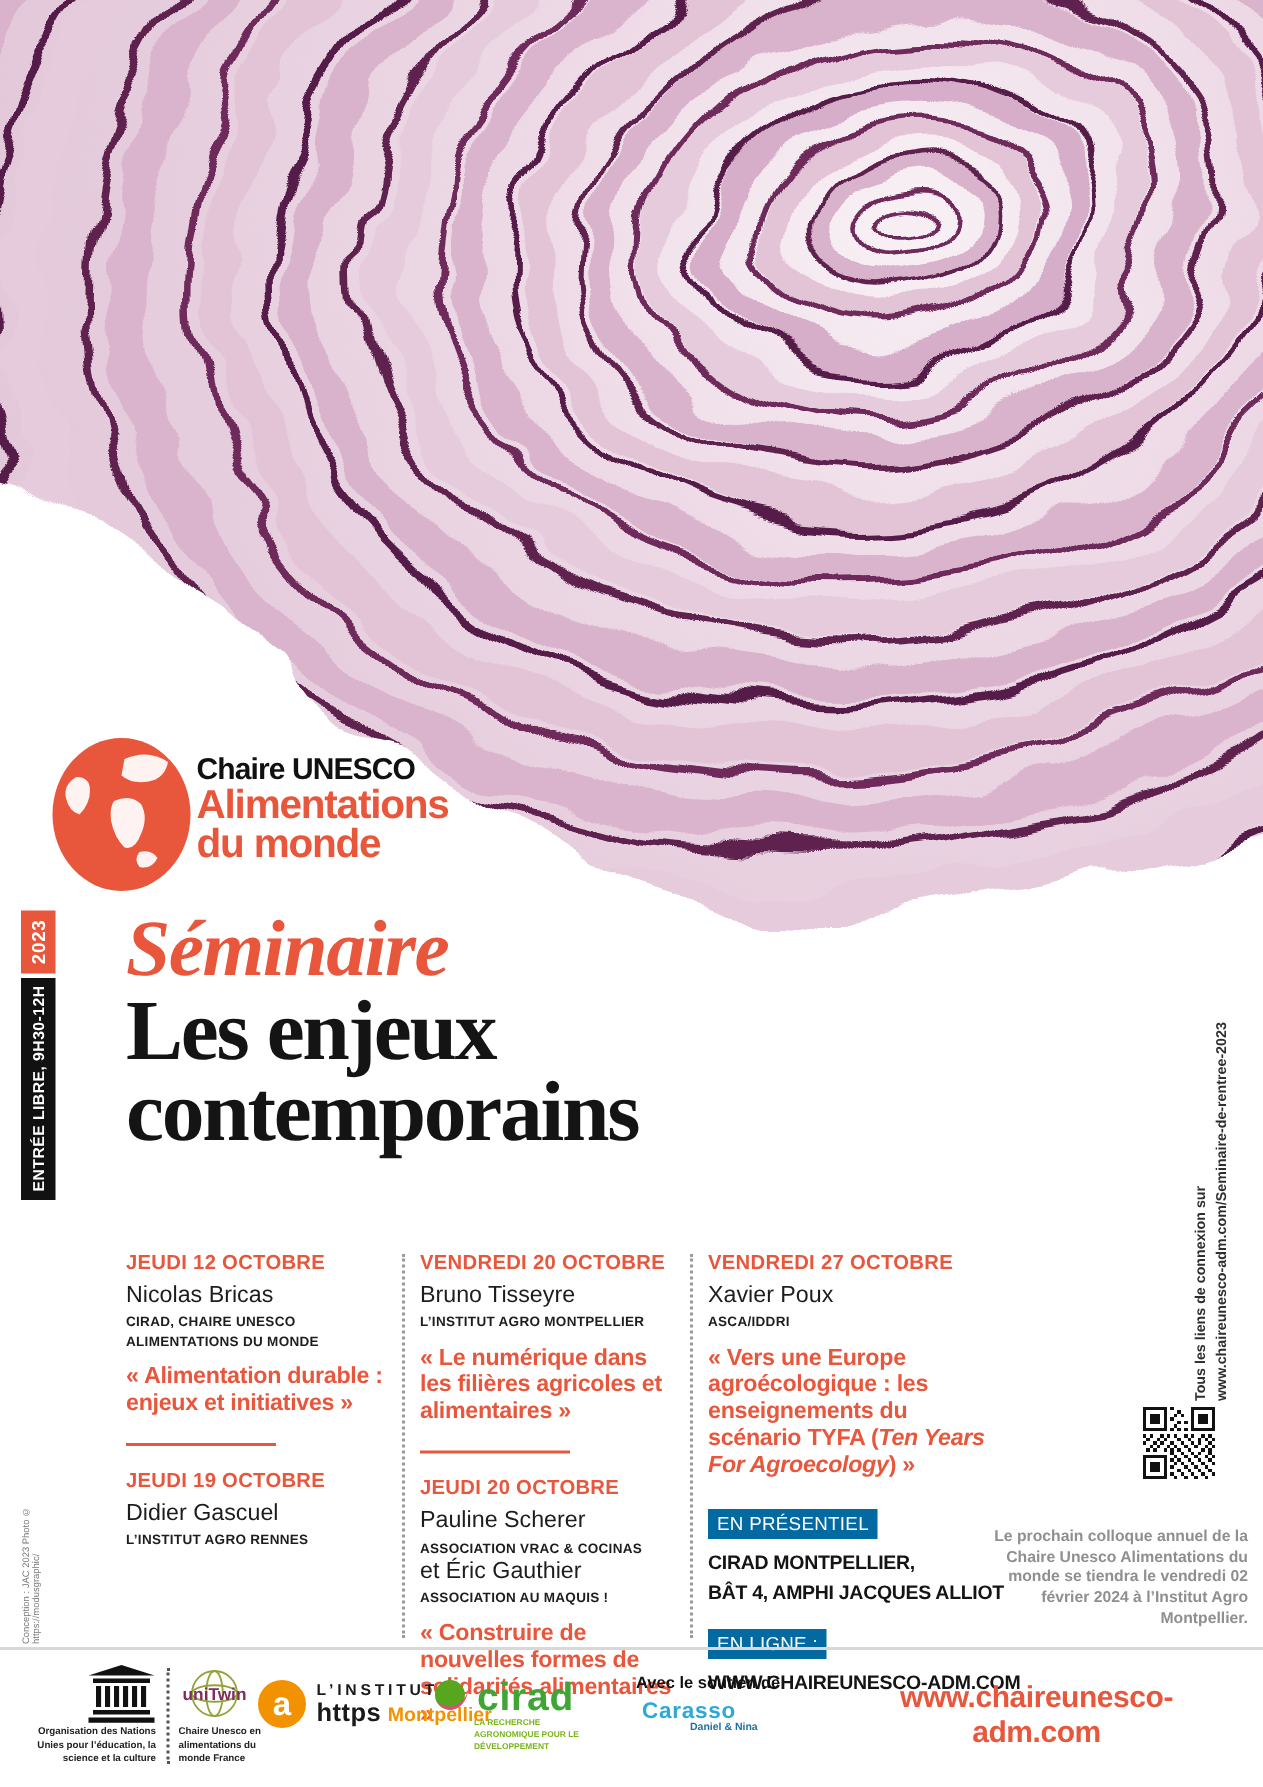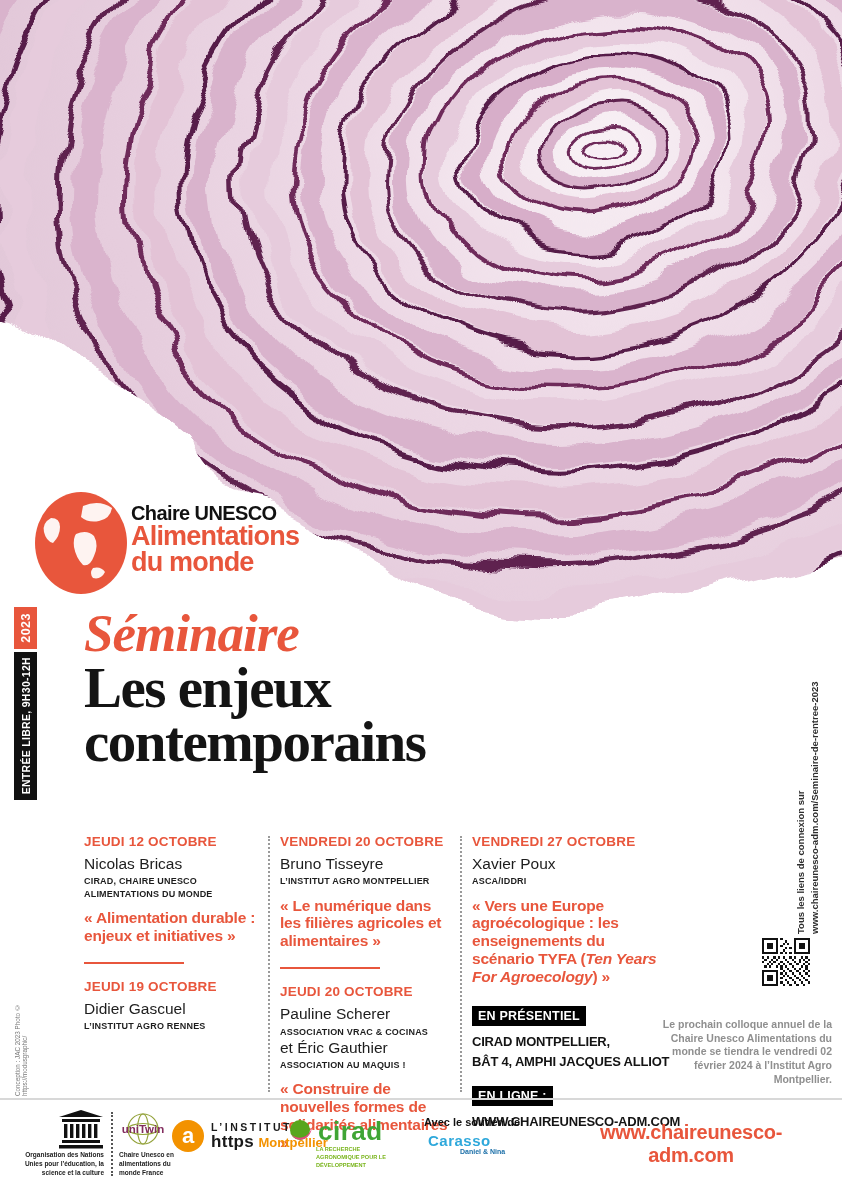--- a/index.html
+++ b/index.html
@@ -36,21 +36,21 @@
   #col3{left:472px;width:198px;}
   .dotsep{position:absolute;top:836px;height:256px;border-left:2px dotted #9a9a9a;width:0;}
   #sep1{left:268px;}
   #sep2{left:460px;}
   .s-date{margin:0 0 5px 0;font-size:13.5px;font-weight:700;color:#e8563c;letter-spacing:.2px;}
   .s-name{margin:0;font-size:15.5px;font-weight:400;color:#1d1d1d;line-height:1.25;}
   .s-affil{margin:2px 0 0 0;font-size:9px;font-weight:700;color:#1d1d1d;letter-spacing:.2px;line-height:1.35;}
   .s-topic{margin:9px 0 0 0;font-size:15.5px;font-weight:700;color:#e8563c;line-height:1.16;letter-spacing:-.2px;}
   .rule{width:100px;height:2px;background:#e8563c;margin:17px 0 15px 0;}
   .narrow{max-width:150px;}
-  .badge{display:inline-block;background:#000000;color:#fff;font-size:12.5px;font-weight:700;
+  .badge{display:inline-block;background:#0369a1;color:#fff;font-size:12.5px;font-weight:400;
     padding:3px 6px 3px 6px;letter-spacing:.2px;}
   .badge-first{margin-top:20px;}
   .badge-second{margin-top:16px;}
   .venue-line{margin:2px 0 0 0;font-size:13px;font-weight:700;color:#141414;
     letter-spacing:-.2px;line-height:1.32;white-space:nowrap;}
   .venue-first{margin-top:7px;}
   
   #connection-note{left:794px;top:638px;width:34px;height:296px;
     font-size:9.5px;font-weight:700;color:#2e2e2e;line-height:14px;}
   #qr{left:762px;top:938px;width:48px;height:48px;}

